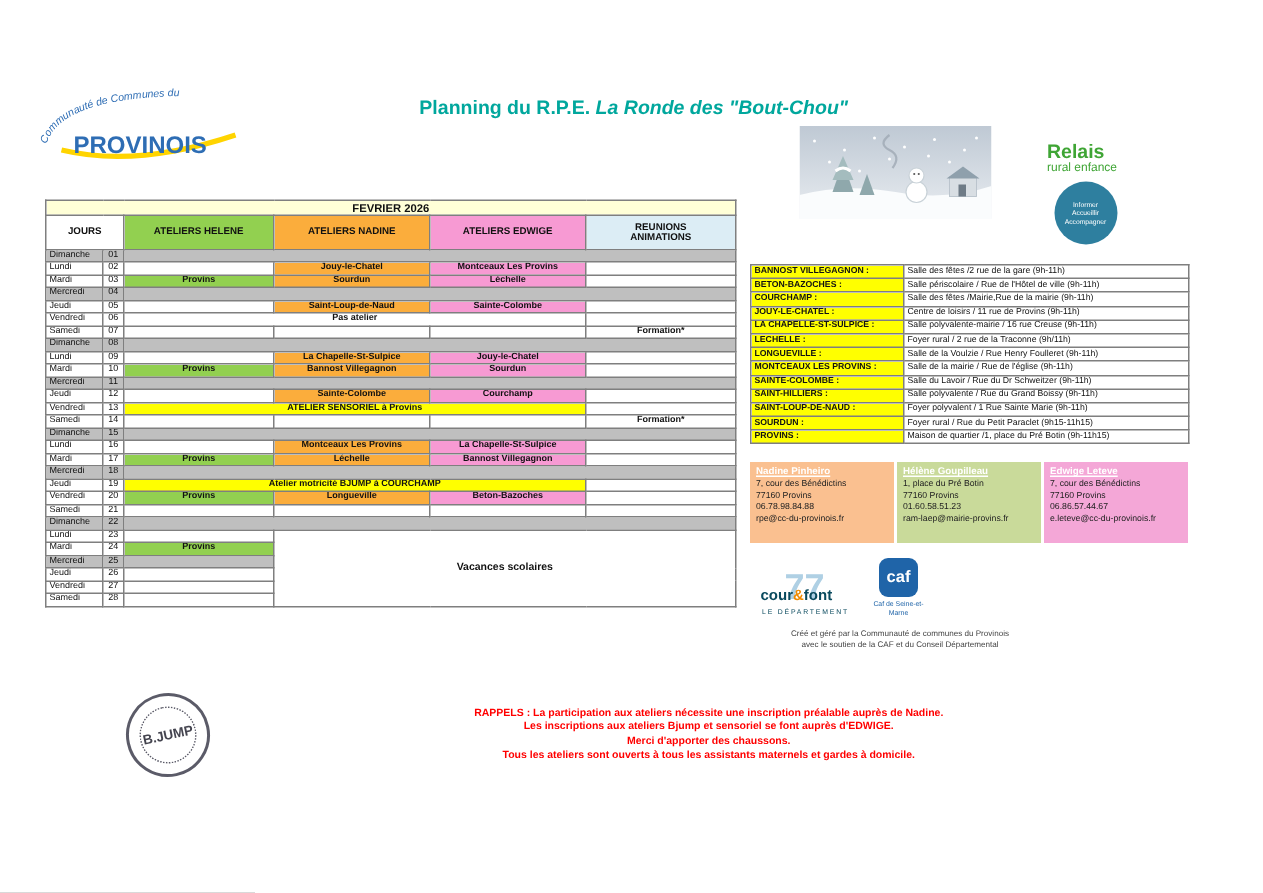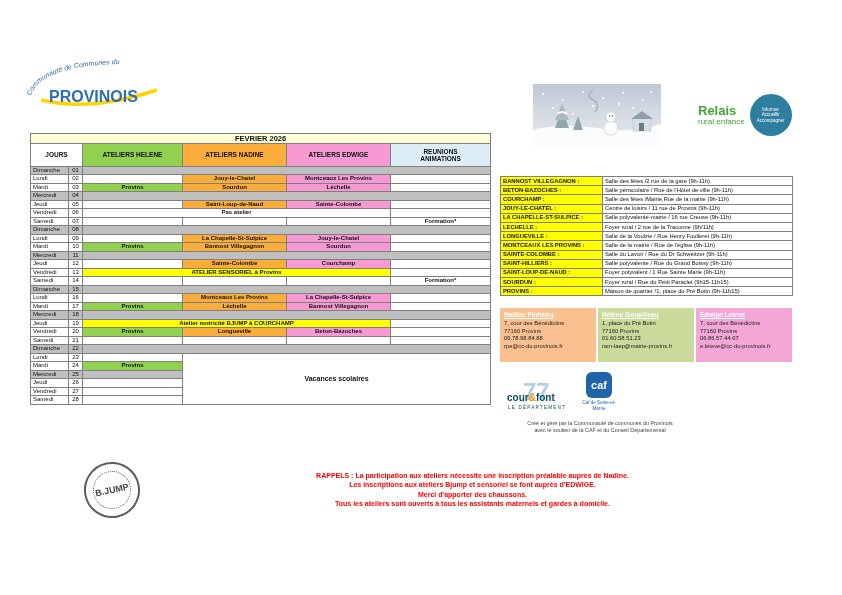--- a/index.html
+++ b/index.html
@@ -31,21 +31,21 @@
   .cal td.c-edw{background:var(--edwige,#F79AD3);font-weight:bold;}
   .cal td.formation{font-weight:bold;}
   .cal td.merged{font-weight:bold;}
   .cal td.merged.yellow{background:var(--yellow,#FFFF00);}
   .cal td.vac{font-weight:bold;font-size:7px;background:#fff;}
 
   
   .winter{left:533px;top:84px;}
 
   
-  .relais{left:698px;top:94px;display:flex;align-items:center;gap:5px;}
+  .relais{left:698px;top:94px;display:flex;align-items:flex-end;gap:5px;flex-direction:column;}
   .relais .r1{font-size:13px;font-weight:bold;color:var(--relais_green,#3FA535);line-height:13px;}
   .relais .r2{font-size:8px;color:var(--relais_green,#3FA535);line-height:9px;}
   .relais-circle{width:42px;height:42px;border-radius:50%;background:var(--relais_teal,#2E7F9F);display:flex;flex-direction:column;align-items:center;justify-content:center;flex:0 0 auto;}
   .rc-w{font-size:4.5px;line-height:5.6px;color:#fff;}
 
   
   .locs{left:500px;top:176px;border-collapse:collapse;table-layout:fixed;width:292px;}
   .locs td{border:1px solid #7f7f7f;font-size:5.8px;line-height:7px;height:9.2px;padding:0 0 0 2px;white-space:nowrap;overflow:hidden;vertical-align:middle;color:#111;}
   .locs td.locname{background:var(--locname,#FFFF00);font-weight:bold;}
 
@@ -86,20 +86,23 @@
     <defs>
         <path id="provarc" d="M6,40 Q16,6 116,8" fill="none"></path>
       </defs>
     <text font-size="7" fill="#2E6DB4" font-style="italic">
       <textPath href="#provarc">Communauté de Communes du</textPath>
     </text>
     <path d="M16,44 q50,12 116,-10" stroke="#FFD400" stroke-width="3.5" fill="none"></path>
     <text x="24" y="46" font-size="16" font-weight="bold" fill="#2E6DB4">PROVINOIS</text>
   </svg>
 
+  <div class="abs main-title">
+    <span>Planning du R.P.E.</span><span class="it"> La Ronde des "Bout-Chou"</span>
+  </div>
 
   <svg class="abs winter" width="128" height="62" viewBox="0 0 128 62">
     <defs>
       <linearGradient id="sky" x1="0" y1="0" x2="0" y2="1">
         <stop offset="0" stop-color="#BFC9D4"></stop>
           <stop offset="1" stop-color="#E9EDF1"></stop>
       </linearGradient>
     </defs>
     <rect width="128" height="62" fill="url(#sky)"></rect>
     <path d="M62,28 q6,-8 -2,-12 q-8,-4 0,-10" stroke="#9FA9B4" stroke-width="1.5" fill="none" opacity="0.8"></path>

